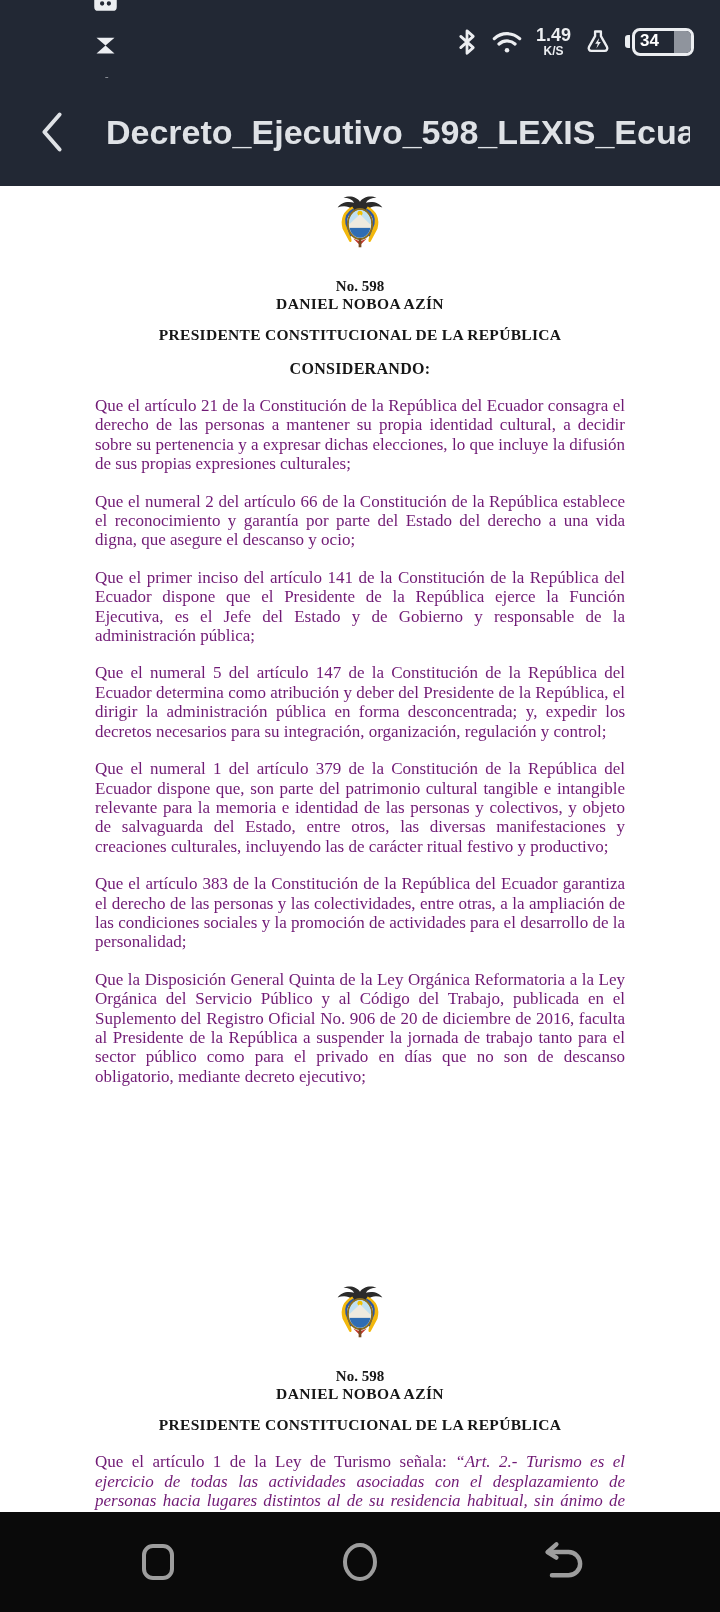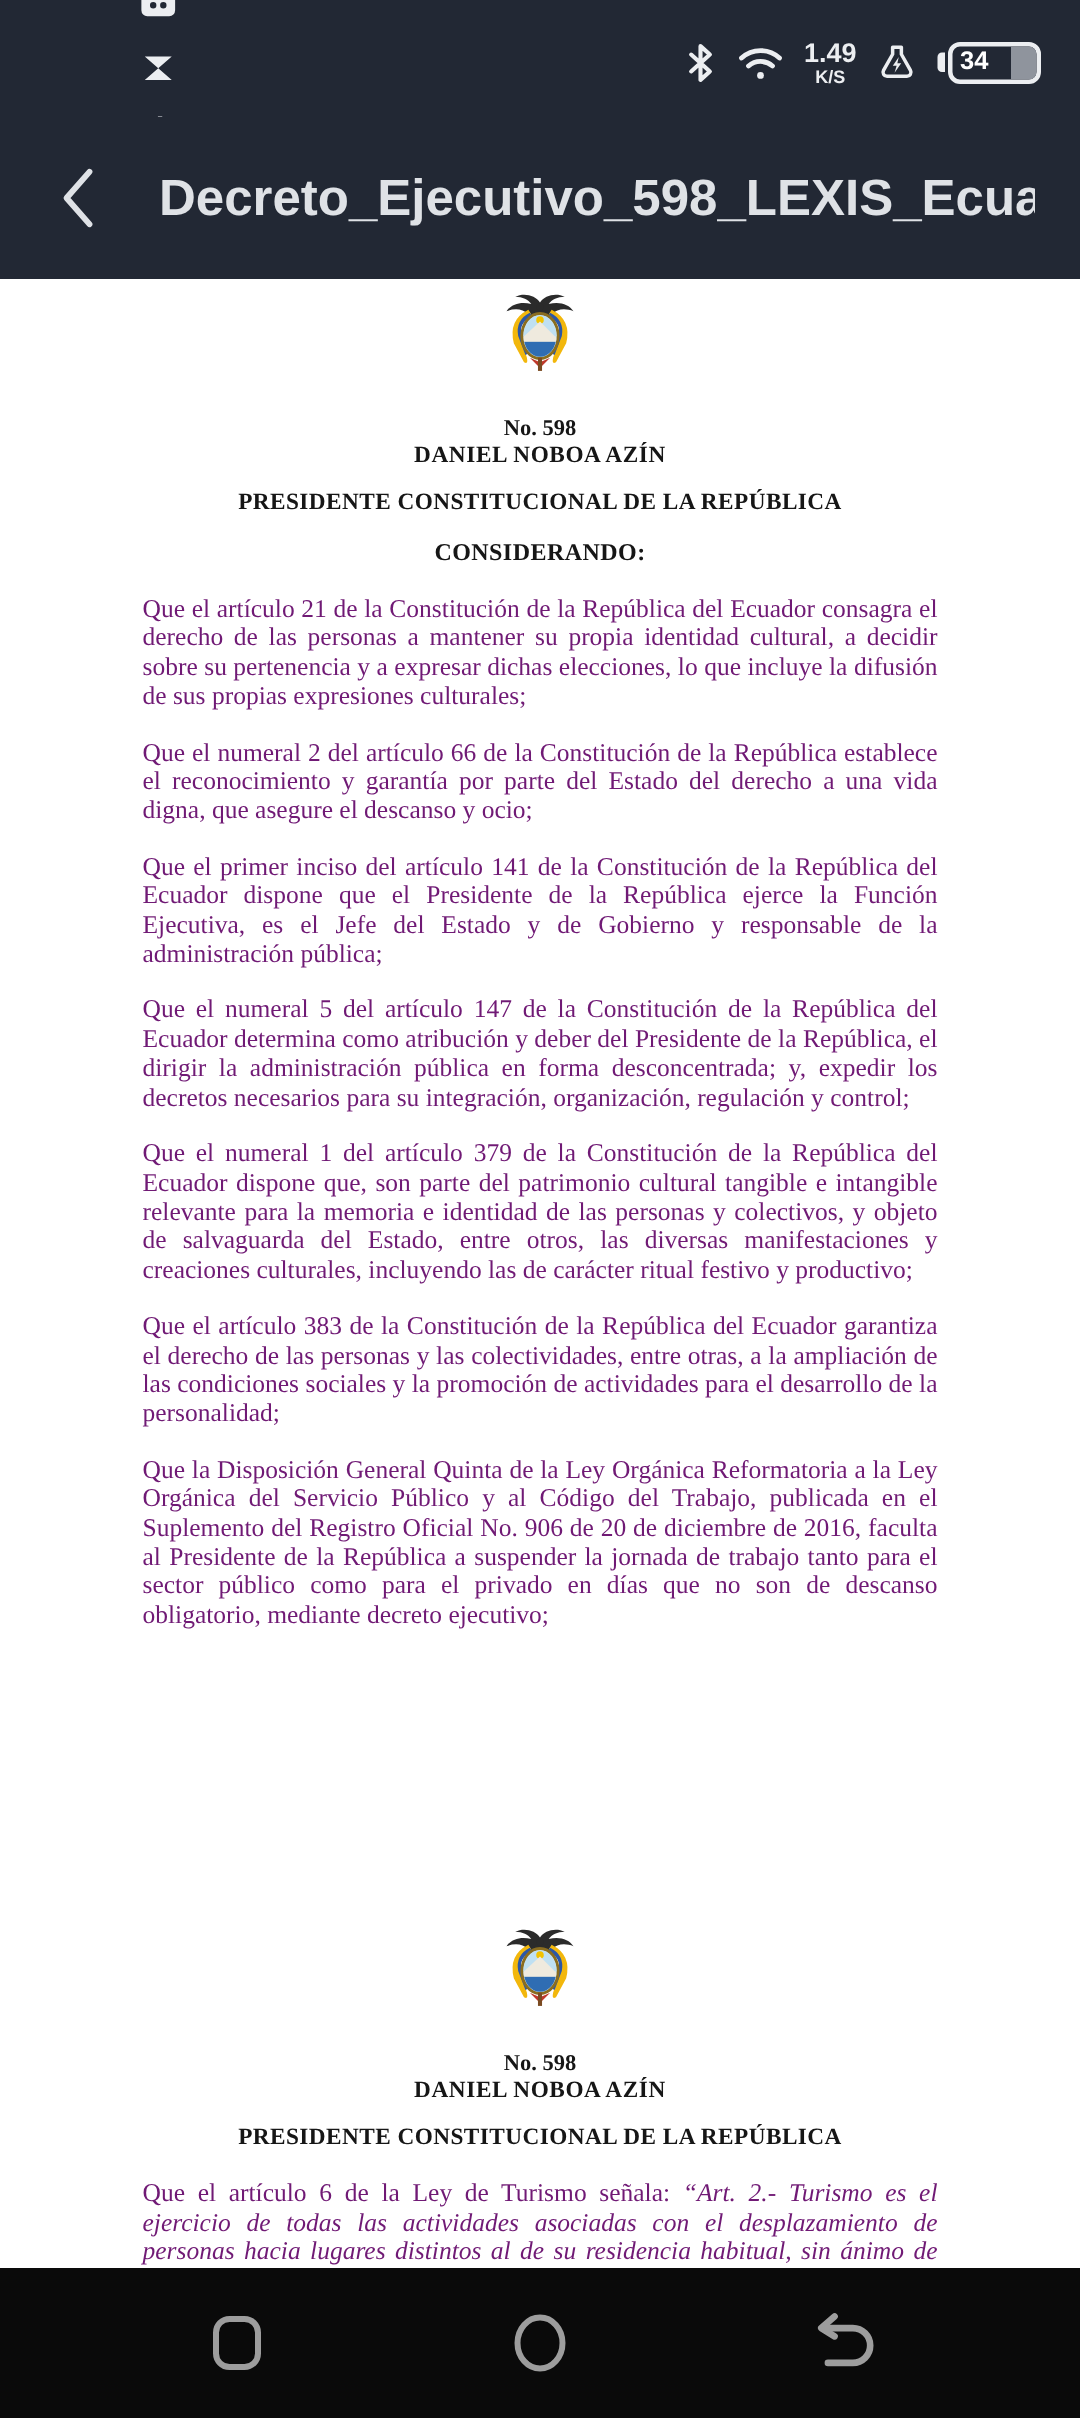--- a/index.html
+++ b/index.html
@@ -220,21 +220,21 @@
             <path d="M21 35 L34 23 L47 36 L47 40 L21 40 Z" fill="#efeade"></path>
             <rect x="20" y="37" width="28" height="12" fill="#2f6db3"></rect>
           </g>
           <path d="M27 48 L34 55 L41 48 L34 51 Z" fill="#c0392b"></path>
           <rect x="32.6" y="48" width="2.8" height="9" fill="#7a4a21"></rect>
         </svg>
       </div>
       <div class="h-num">No. 598</div>
       <div class="h-name">DANIEL NOBOA AZÍN</div>
       <div class="h-title">PRESIDENTE CONSTITUCIONAL DE LA REPÚBLICA</div>
-      <p><span>Que el artículo 6 de la Ley de Turismo señala: </span><em>“Art. 2.- Turismo es el ejercicio de todas las actividades asociadas con el desplazamiento de personas hacia lugares distintos al de su residencia habitual, sin ánimo de radicarse permanentemente en ellos”</em><span>;</span></p>
+      <p><span>Que el artículo 1 de la Ley de Turismo señala: </span><em>“Art. 2.- Turismo es el ejercicio de todas las actividades asociadas con el desplazamiento de personas hacia lugares distintos al de su residencia habitual, sin ánimo de radicarse permanentemente en ellos”</em><span>;</span></p>
       <p><span>Que el artículo 3 de la Ley de Turismo establece: </span><em>“Art. 4.- La política estatal con relación al sector del turismo, debe cumplir los siguientes objetivos:(...) g) Fomentar e incentivar</em><span></span></p>
     </div>
   </div>
 
   <div class="nav-bar">
     <div class="nav-btn">
       <svg width="40" height="44" viewBox="0 0 40 44" fill="none" stroke="#9d9d9d" stroke-width="4" stroke-linejoin="round">
         <rect x="6" y="6" width="28" height="32" rx="9"></rect>
       </svg>
     </div>

